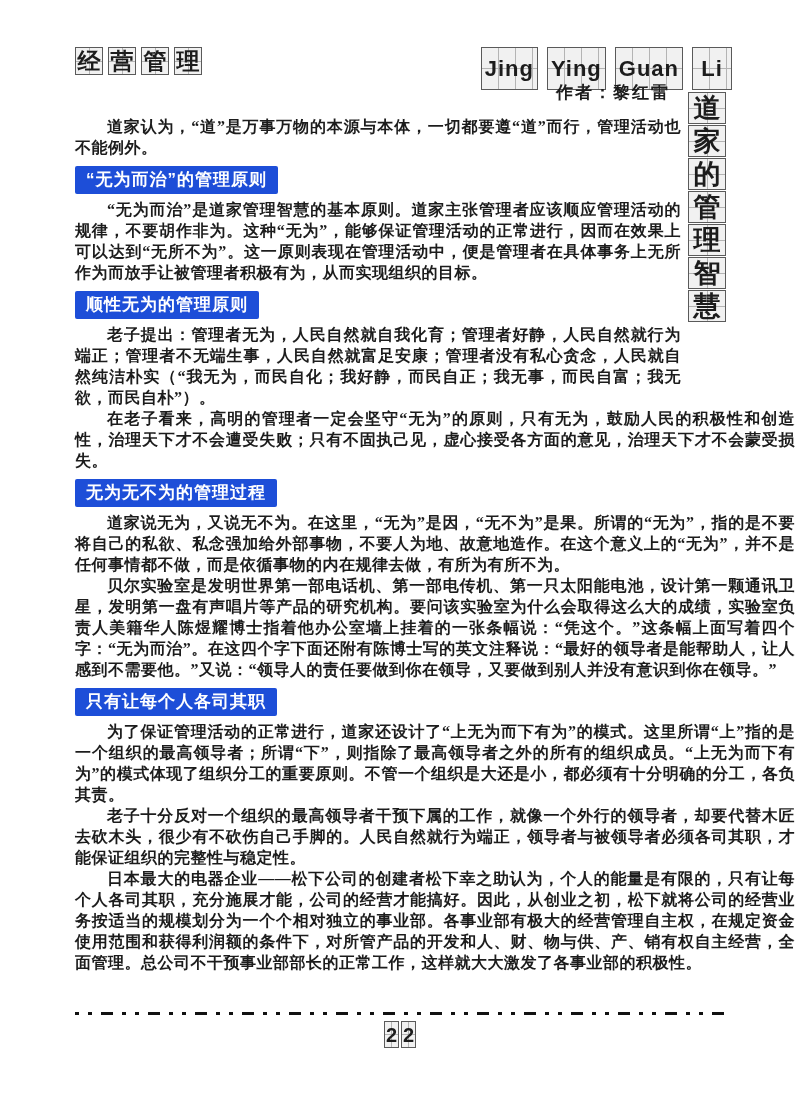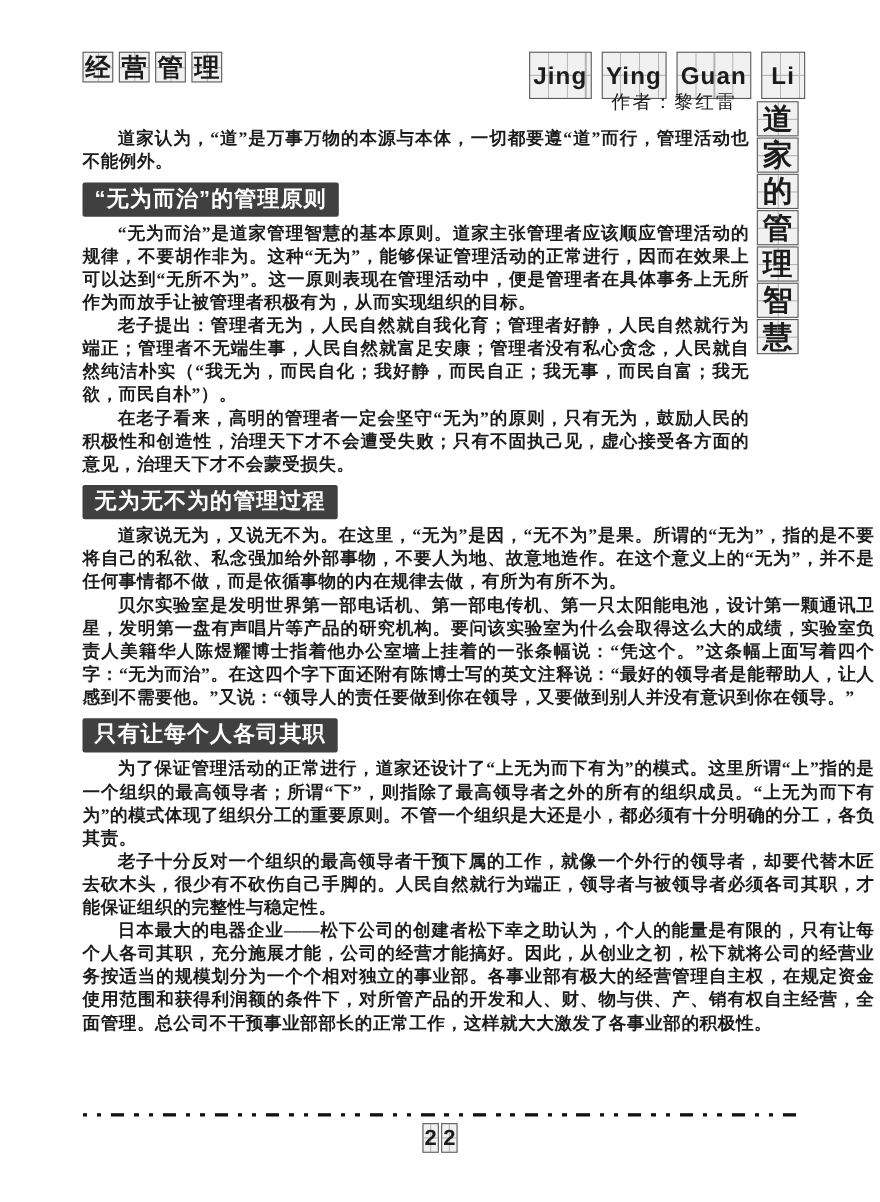--- a/index.html
+++ b/index.html
@@ -31,40 +31,40 @@
     height:43px; padding:0 3px; min-width:40px;
     font-family:"Liberation Sans", sans-serif; font-size:22px; letter-spacing:1px;
     background-image:
       repeating-linear-gradient(90deg, transparent 0 16px, #b4b4b4 16px 17px),
       linear-gradient(#b4b4b4,#b4b4b4);
     background-size:100% 100%, 100% 1px;
     background-position:left top, center center;
     background-repeat:repeat-x, no-repeat;
   }
   .author { position:absolute; top:81px; right:130px;
-            font-size:17px; font-weight:normal; letter-spacing:2px; }
+            font-size:17px; font-weight:bold; letter-spacing:2px; }
 
   
   .side-title { position:absolute; top:92px; left:688px; width:40px;
                 display:flex; flex-direction:column; gap:1px; }
   .side-box { width:38px; height:32px; font-size:27px; }
 
   
   .content {
     position:absolute; top:116px; left:75px; width:720px;
     font-size:16px; line-height:21px; letter-spacing:0.5px;
     font-weight:600; text-align:justify;
   }
   .float-spacer { float:right; width:114px; height:286px; }
   .para { margin:0; text-indent:2em; }
   .heading-row { margin:8px 0 5px; }
   .section-bar {
-    display:inline-block; background:#404040; color:#ffffff;
+    display:inline-block; background:#1d4ed8; color:#ffffff;
     font-family:"Liberation Sans", sans-serif; font-weight:bold;
-    font-size:20px; line-height:1; letter-spacing:1px;
+    font-size:17px; line-height:1; letter-spacing:1px;
     padding:5px 11px 6px; border-radius:2px;
   }
 
   
   .rule {
     position:absolute; top:1012px; left:75px; width:650px; height:3px;
     background:repeating-linear-gradient(90deg,
       #111 0 4px, transparent 4px 13px,
       #111 13px 17px, transparent 17px 26px,
       #111 26px 38px, transparent 38px 47px);
@@ -137,20 +137,23 @@
           <div class="heading-row">
             <span class="section-bar">“无为而治”的管理原则</span>
           </div>
           <div>
 
               <p class="para">“无为而治”是道家管理智慧的基本原则。道家主张管理者应该顺应管理活动的规律，不要胡作非为。这种“无为”，能够保证管理活动的正常进行，因而在效果上可以达到“无所不为”。这一原则表现在管理活动中，便是管理者在具体事务上无所作为而放手让被管理者积极有为，从而实现组织的目标。</p>
             </div>
         </section>
 
         <section>
+          <div class="heading-row">
+            <span class="section-bar">顺性无为的管理原则</span>
+          </div>
           <div>
 
               <p class="para">老子提出：管理者无为，人民自然就自我化育；管理者好静，人民自然就行为端正；管理者不无端生事，人民自然就富足安康；管理者没有私心贪念，人民就自然纯洁朴实（“我无为，而民自化；我好静，而民自正；我无事，而民自富；我无欲，而民自朴”）。</p>
 
               <p class="para">在老子看来，高明的管理者一定会坚守“无为”的原则，只有无为，鼓励人民的积极性和创造性，治理天下才不会遭受失败；只有不固执己见，虚心接受各方面的意见，治理天下才不会蒙受损失。</p>
 
             </div>
         </section>
 
         <section>

